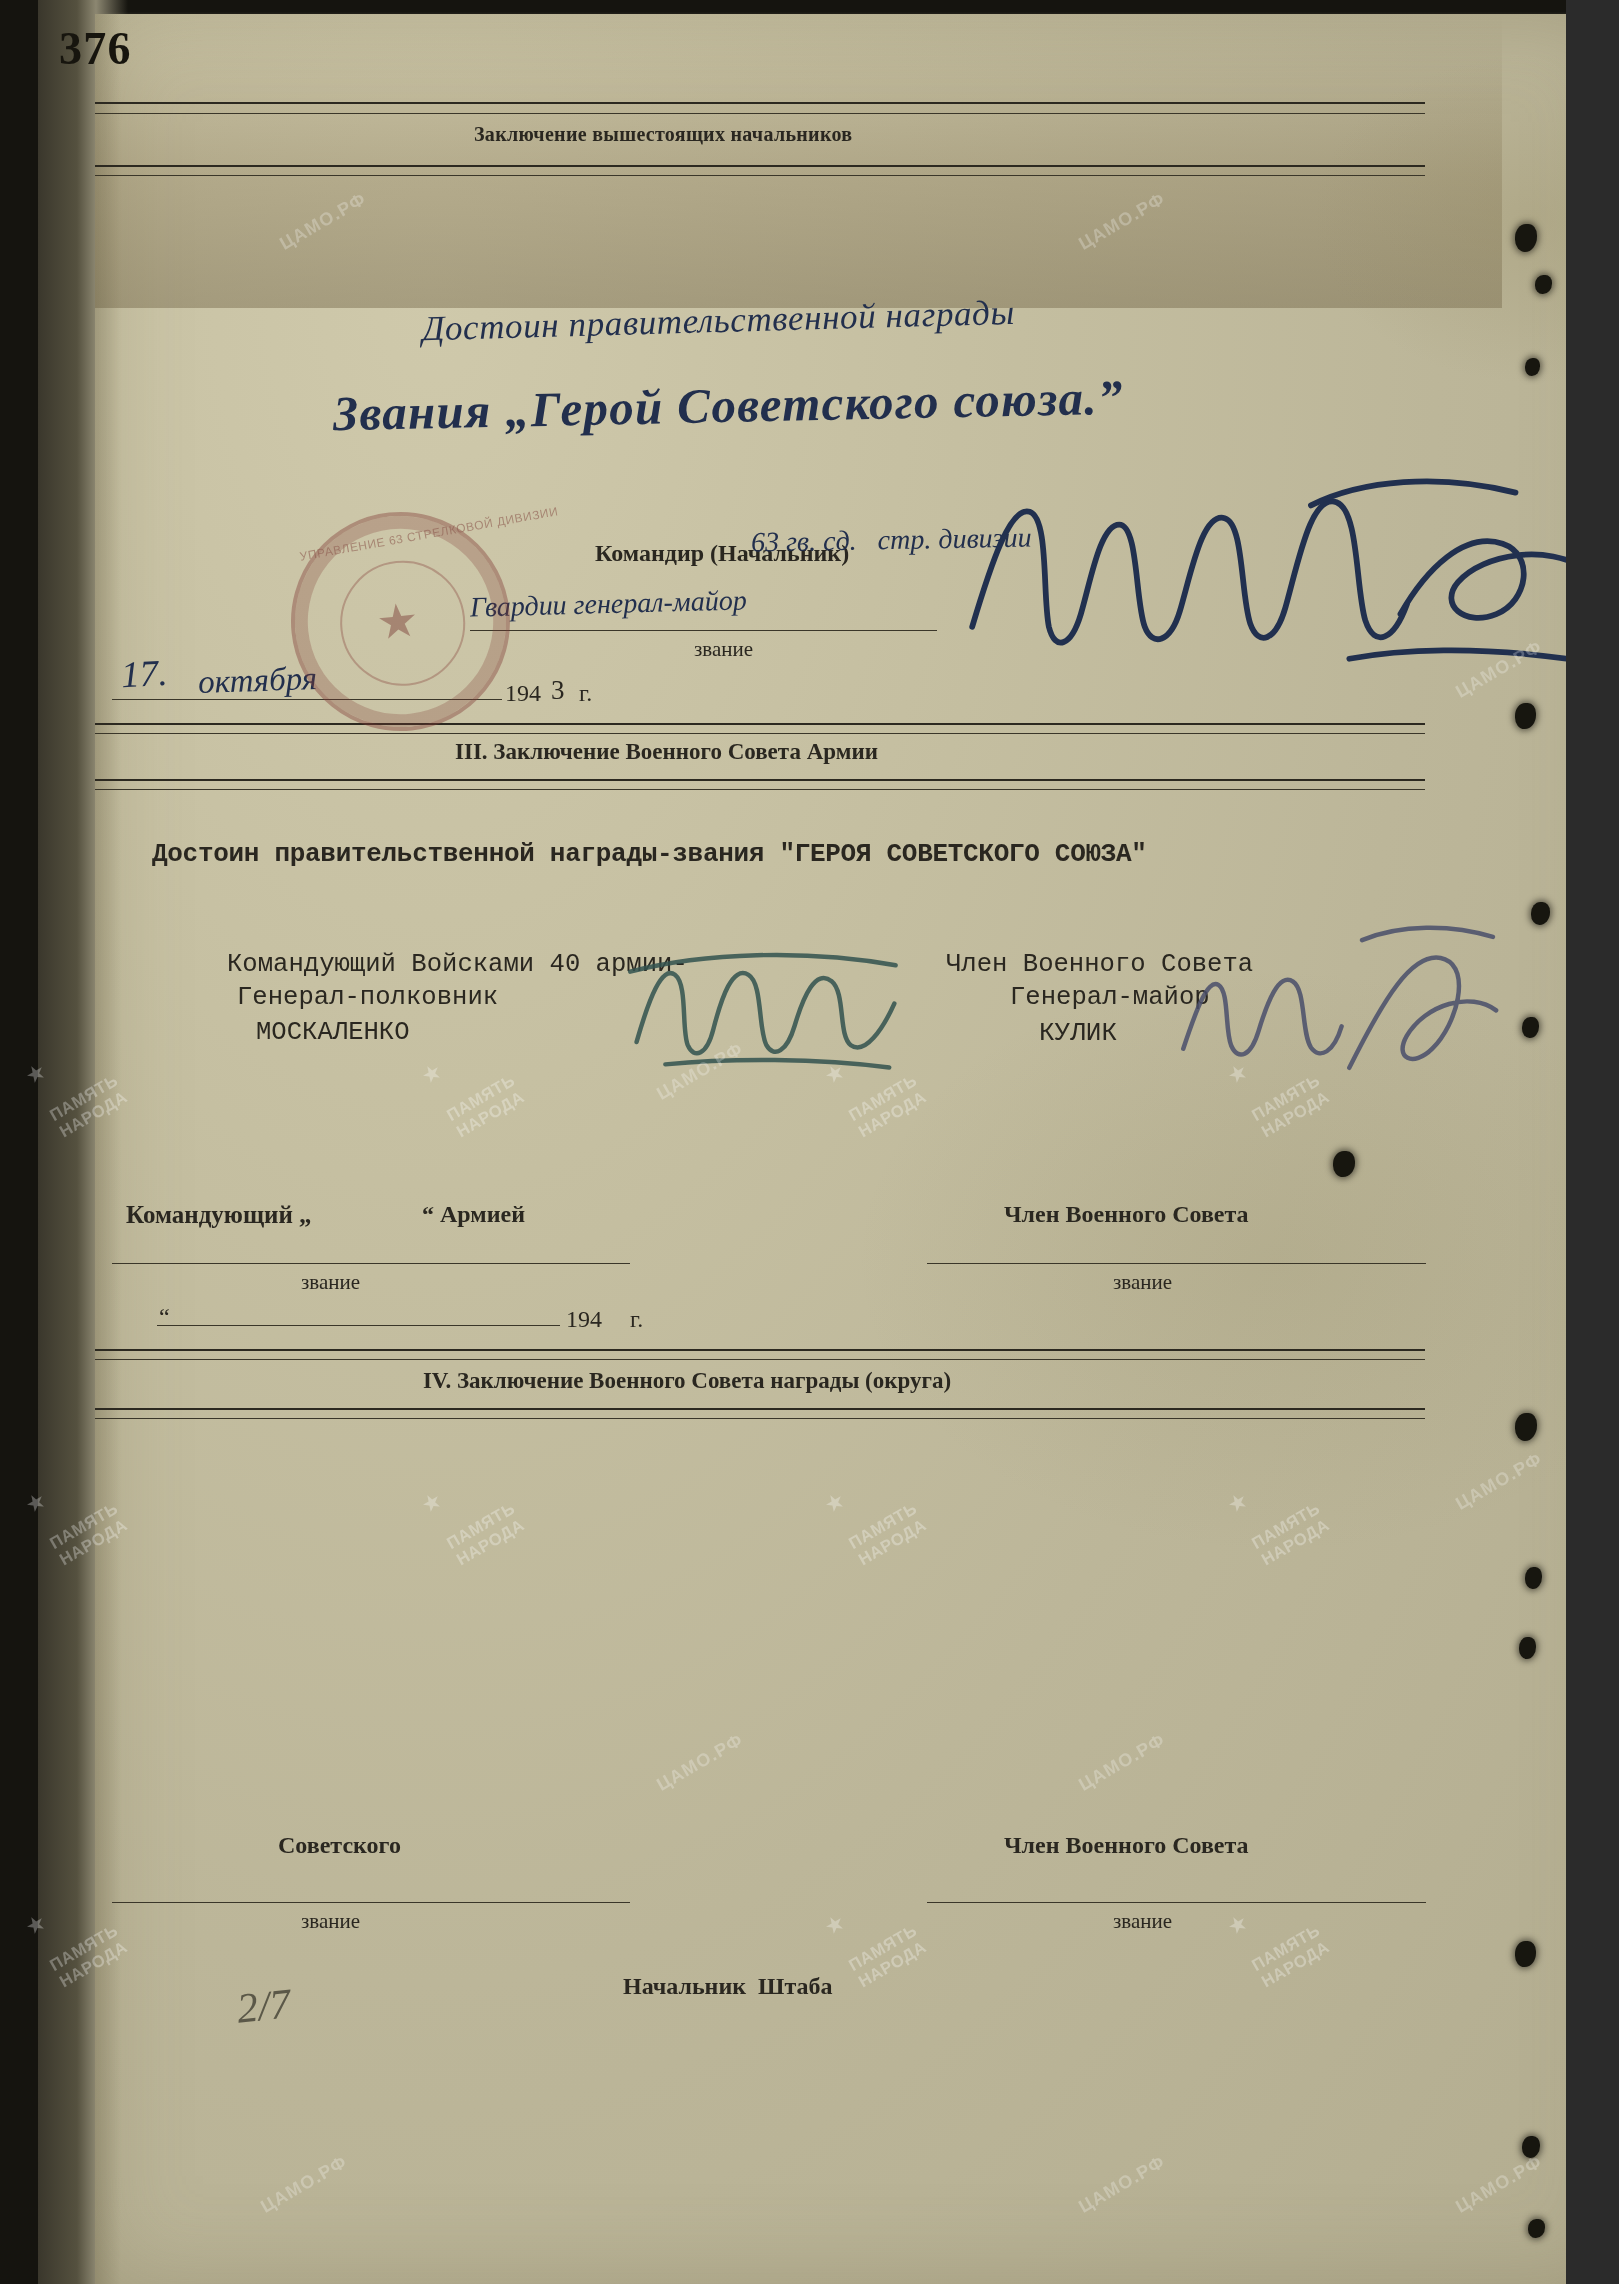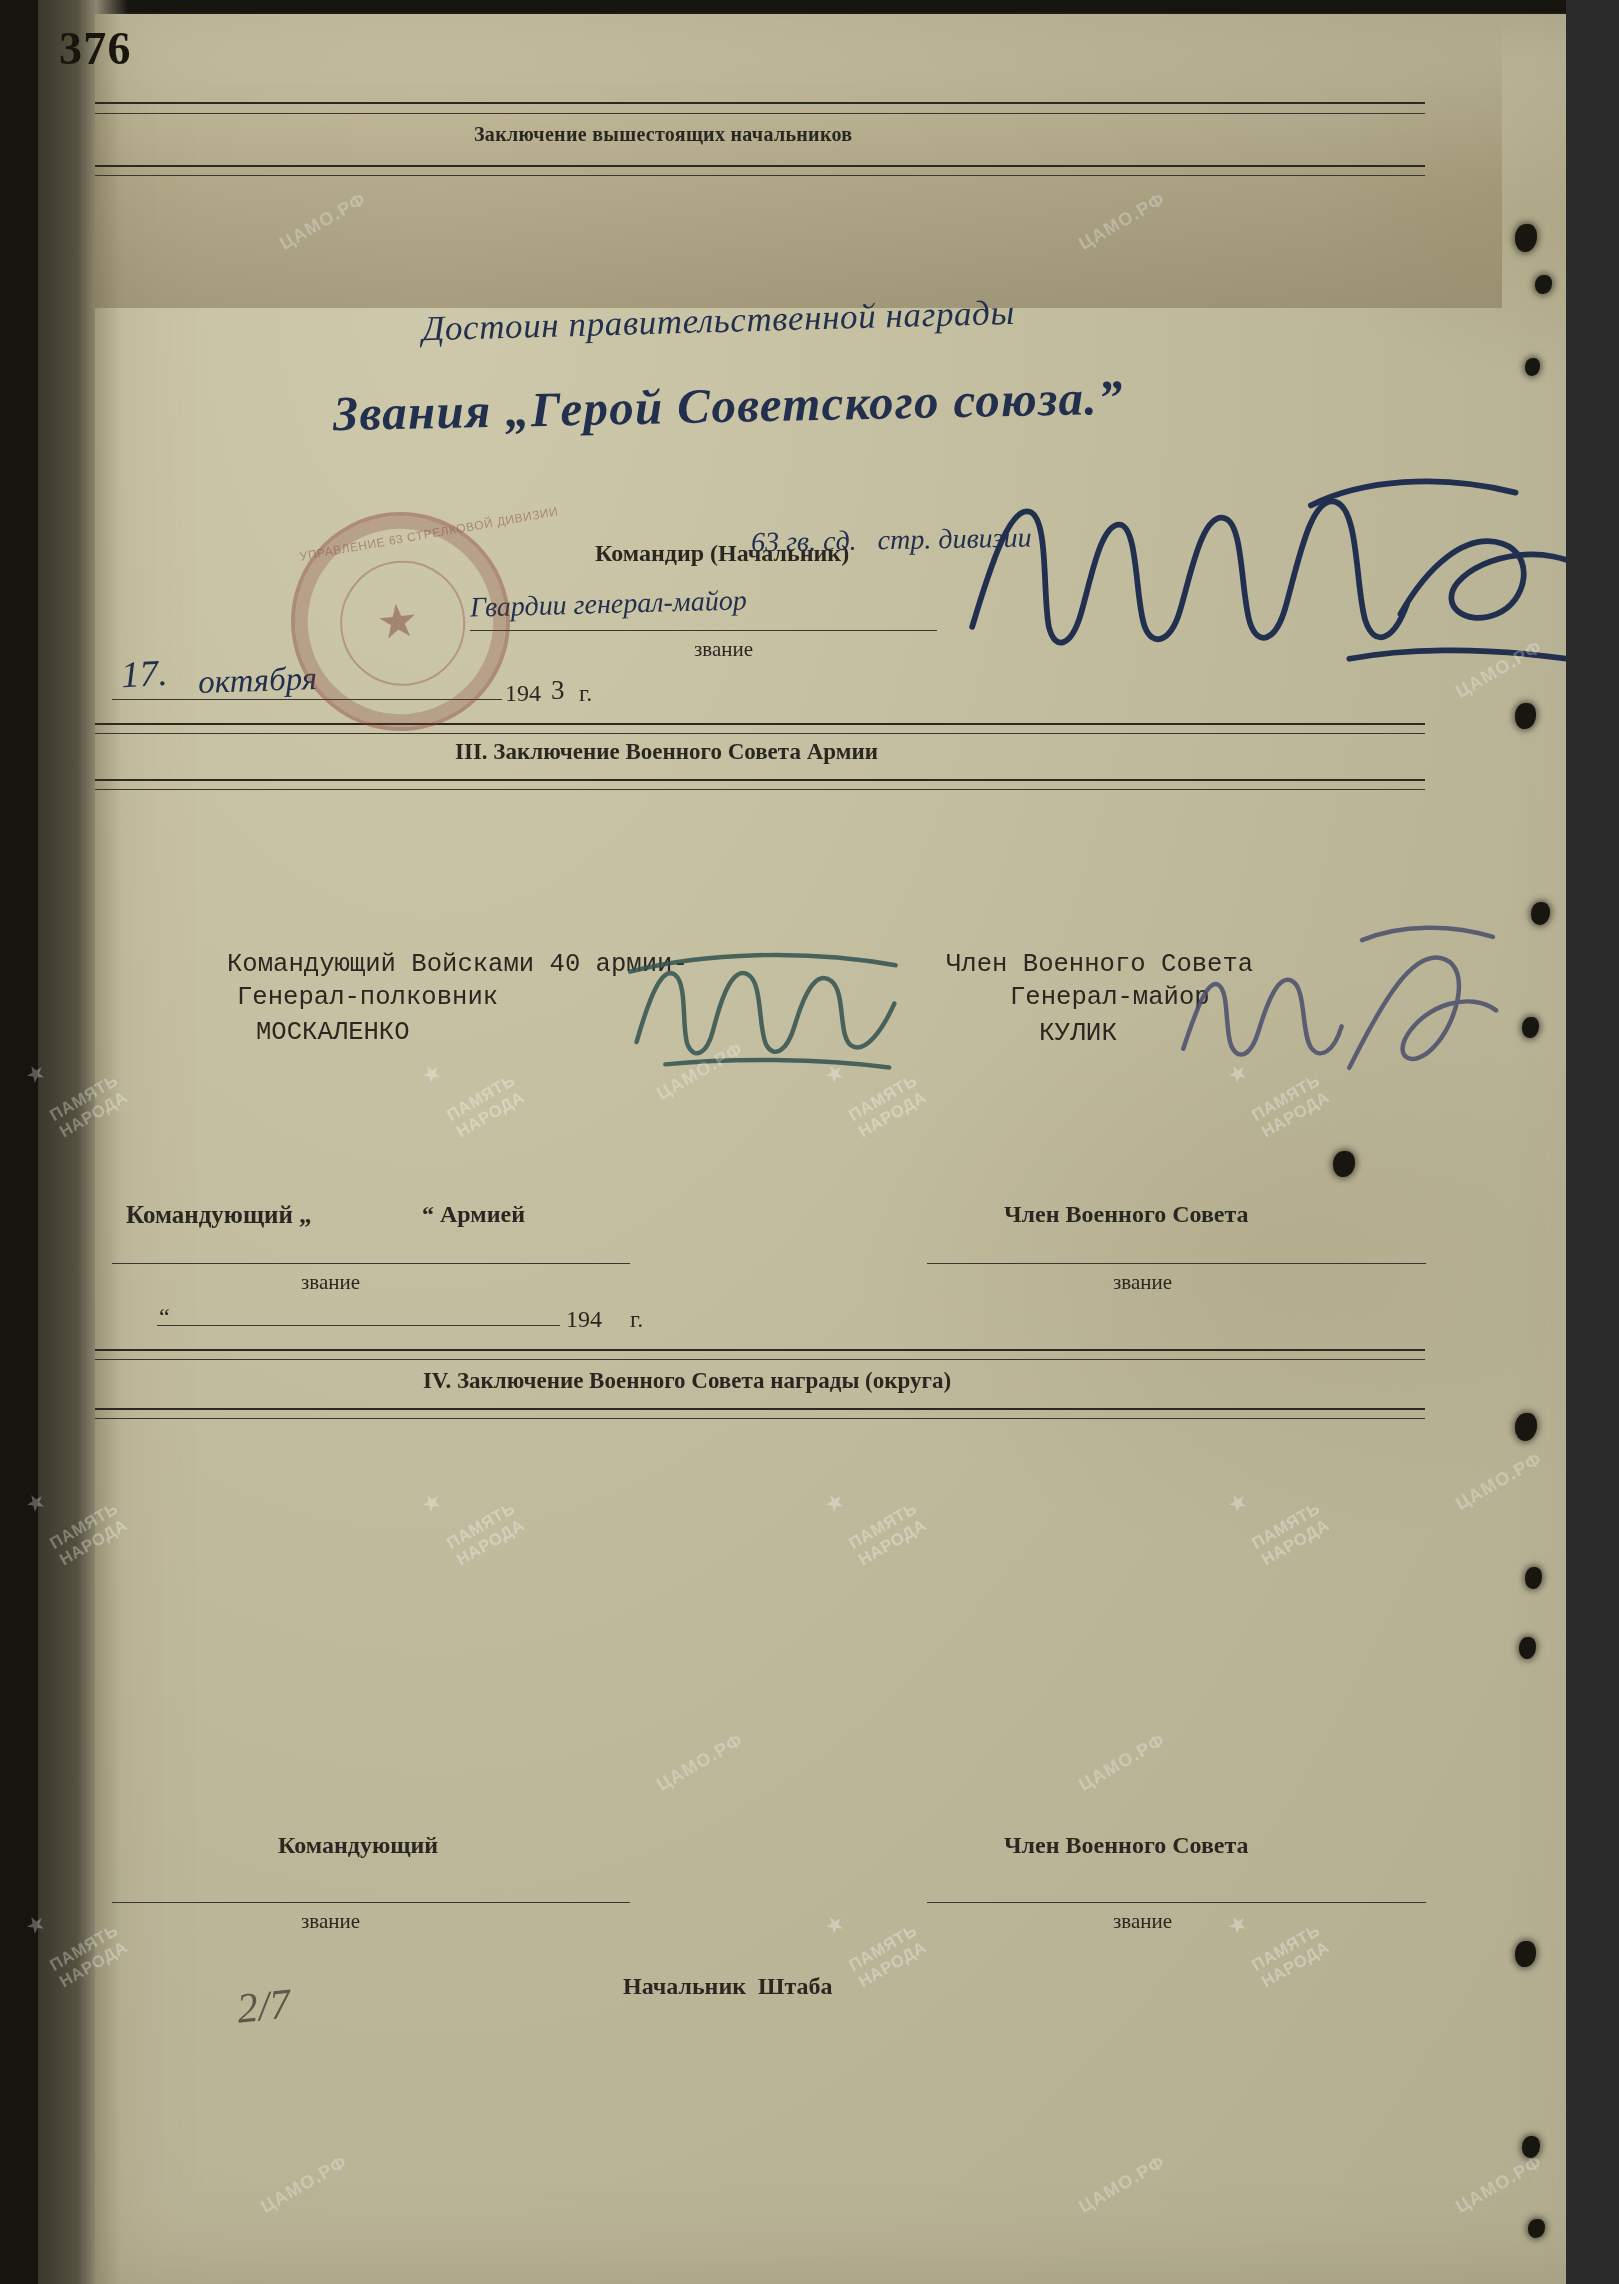--- a/index.html
+++ b/index.html
@@ -238,20 +238,21 @@
   <div class="t" style="left:505px; top:680px; font-size:24px;">194</div>
   <div class="t" style="left:551px; top:675px; font-size:27px;">3</div>
   <div class="t" style="left:579px; top:680px; font-size:24px;">г.</div>
 
   <div class="rule" style="left:95px; top:723px; width:1330px;"></div>
   <div class="rule thin" style="left:95px; top:733px; width:1330px;"></div>
   <div class="t bold" style="left:455px; top:739px; font-size:23px;">III. Заключение Военного Совета Армии</div>
   <div class="rule" style="left:95px; top:779px; width:1330px;"></div>
   <div class="rule thin" style="left:95px; top:789px; width:1330px;"></div>
 
+  <div class="t mono bold" style="left:152px; top:839px; font-size:26px; letter-spacing:-0.3px;">Достоин правительственной награды-звания "ГЕРОЯ СОВЕТСКОГО СОЮЗА"</div>
 
   <div class="t mono" style="left:227px; top:950px; font-size:25.6px;">Командующий Войсками 40 армии-</div>
   <div class="t mono" style="left:237px; top:983px; font-size:25.6px;">Генерал-полковник</div>
   <div class="t mono" style="left:256px; top:1018px; font-size:25.6px;">МОСКАЛЕНКО</div>
 
   <div class="t mono" style="left:946px; top:950px; font-size:25.6px;">Член Военного Совета</div>
   <div class="t mono" style="left:1010px; top:983px; font-size:25.6px;">Генерал-майор</div>
   <div class="t mono" style="left:1039px; top:1018px; font-size:26px;">КУЛИК</div>
 
   <div class="t bold" style="left:126px; top:1201px; font-size:25px;">Командующий „</div>
@@ -267,21 +268,21 @@
   <div class="rule thin" style="left:157px; top:1325px; width:403px;"></div>
   <div class="t" style="left:566px; top:1306px; font-size:24px;">194</div>
   <div class="t" style="left:630px; top:1306px; font-size:24px;">г.</div>
 
   <div class="rule" style="left:95px; top:1349px; width:1330px;"></div>
   <div class="rule thin" style="left:95px; top:1359px; width:1330px;"></div>
   <div class="t bold" style="left:687px; top:1368px; font-size:23px; transform:translateX(-50%);">IV. Заключение Военного Совета награды (округа)</div>
   <div class="rule" style="left:95px; top:1408px; width:1330px;"></div>
   <div class="rule thin" style="left:95px; top:1418px; width:1330px;"></div>
 
-  <div class="t bold" style="left:278px; top:1832px; font-size:24px;">Командующий</div>
+  <div class="t bold" style="left:278px; top:1832px; font-size:24px;">Советского</div>
   <div class="t bold" style="left:1004px; top:1832px; font-size:24px;">Член Военного Совета</div>
 
   <div class="rule thin" style="left:112px; top:1902px; width:518px;"></div>
   <div class="t" style="left:301px; top:1909px; font-size:21px;">звание</div>
   <div class="rule thin" style="left:927px; top:1902px; width:499px;"></div>
   <div class="t" style="left:1113px; top:1909px; font-size:21px;">звание</div>
 
   <div class="t bold" style="left:623px; top:1973px; font-size:24px;">Начальник  Штаба</div>
 
   <div class="hand hand-pencil" style="left:237px; top:1982px; font-size:42px; transform:rotate(-6deg); color:#5b5848;">2/7</div>

